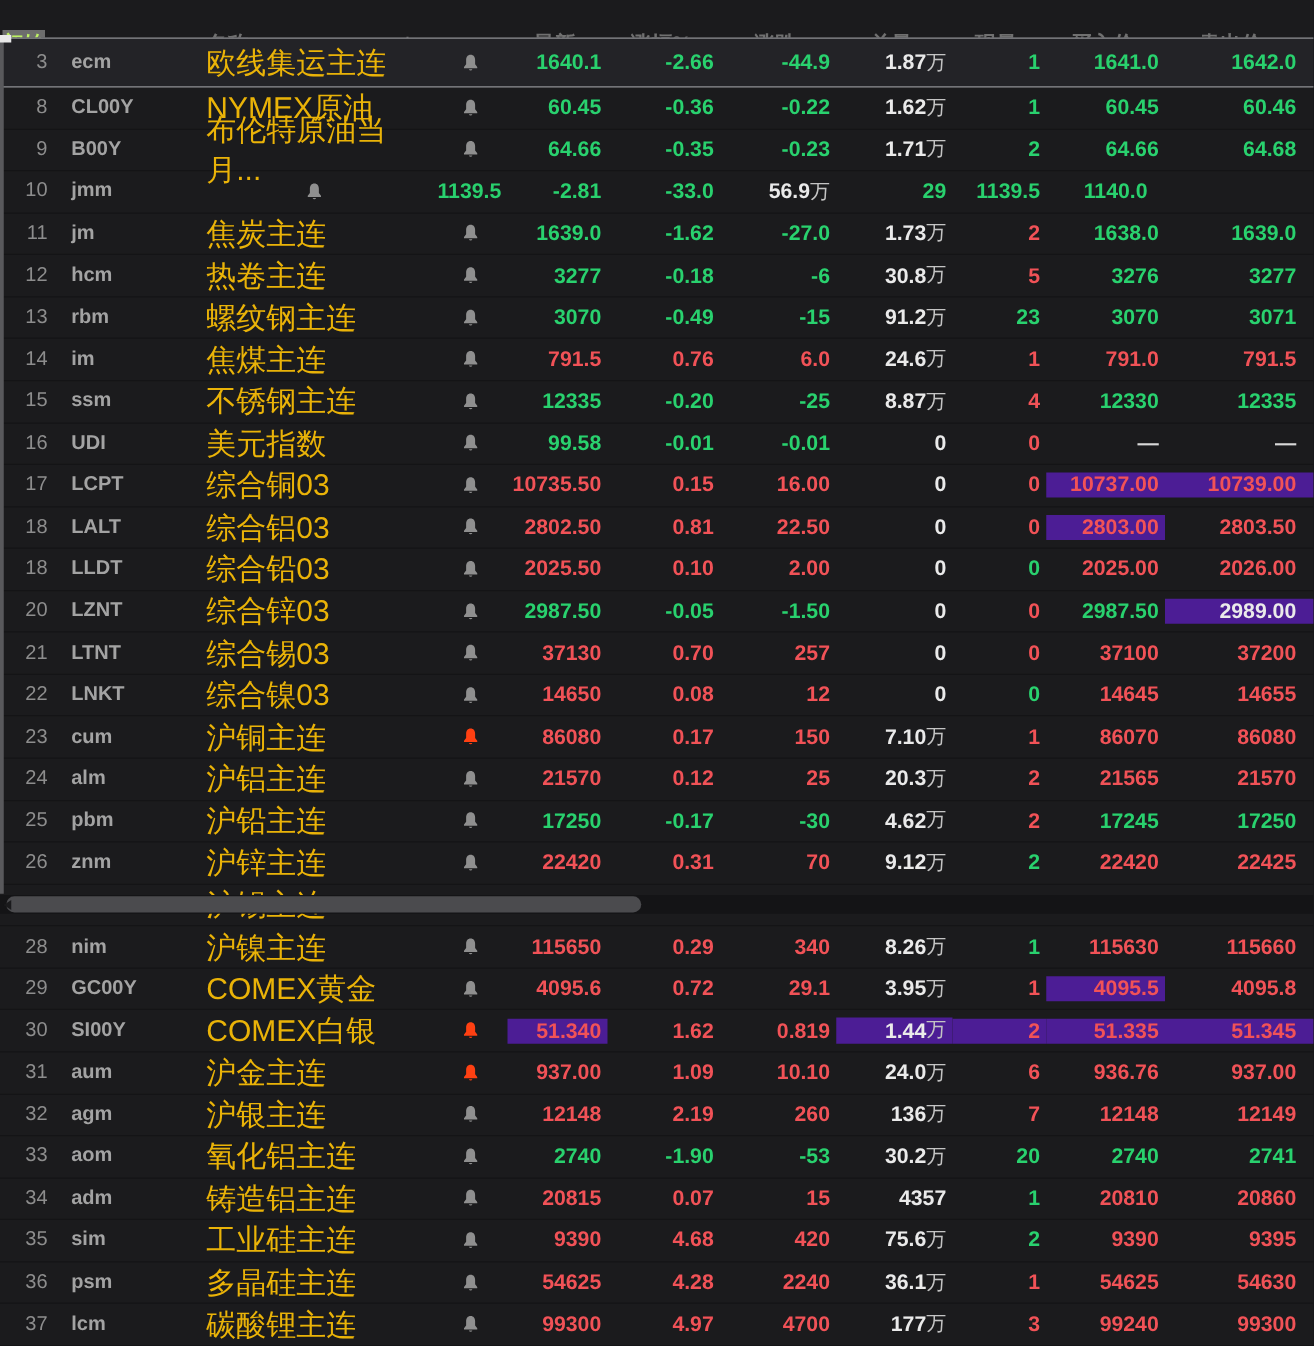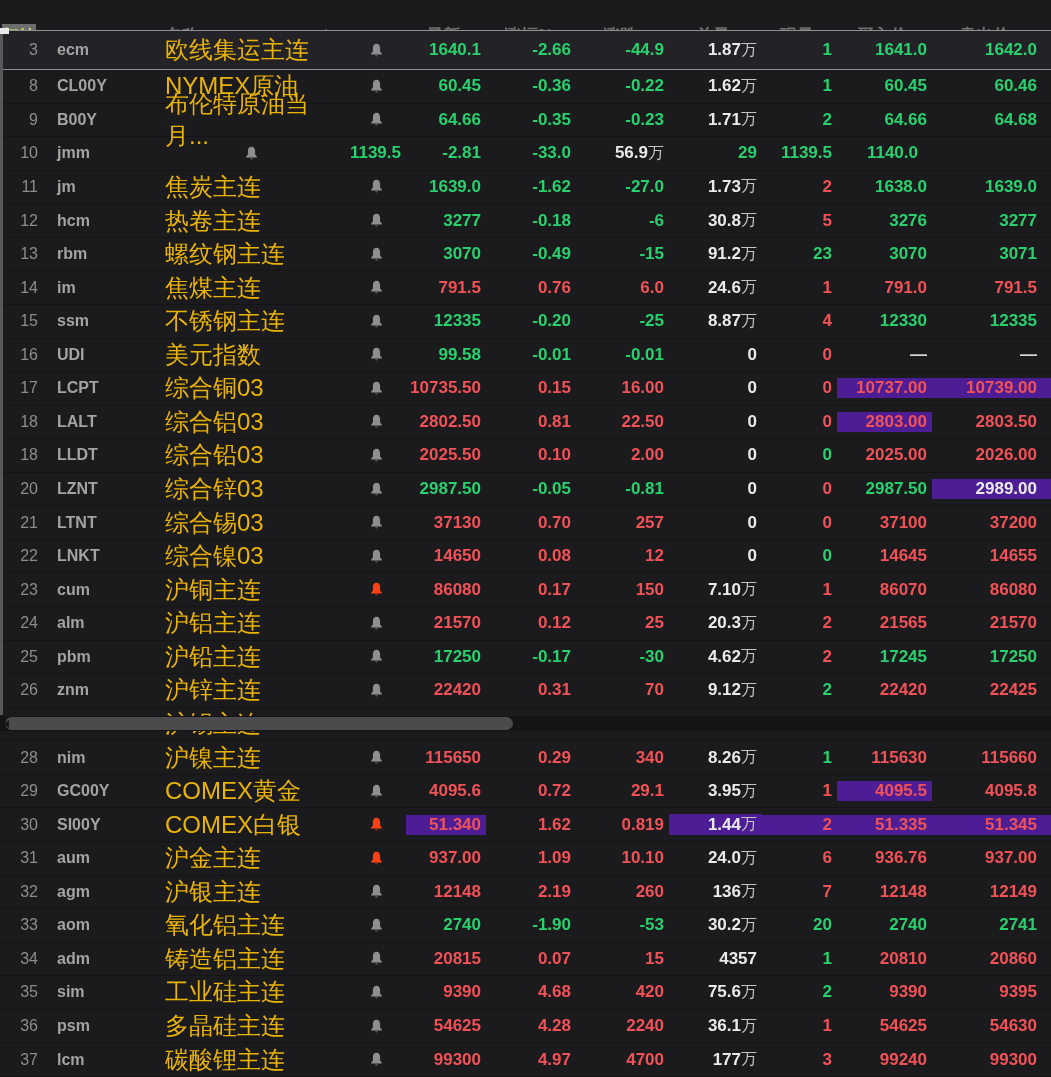--- a/index.html
+++ b/index.html
@@ -332,21 +332,21 @@
       <div class="row grid">
         <div class="c-num">20</div>
         <div class="c-code cell">LZNT</div>
         <div class="c-name">综合锌03</div>
         <div class="c-bell"><span class="bell bell-normal"><svg width="13" height="15" viewBox="0 0 13 15" fill="currentColor">
               <path d="M6.5 0.8c-2.3 0-3.6 1.8-3.6 4.2v3.4L1.2 10.6v1h10.6v-1L10.1 8.4V5c0-2.4-1.3-4.2-3.6-4.2z"></path>
               <path d="M5.1 12.4a1.5 1.5 0 0 0 2.8 0z"></path>
             </svg></span></div>
         <div class="cell num-r c-g">2987.50</div>
         <div class="cell num-r c-g">-0.05</div>
-        <div class="cell num-r c-g">-0.81</div>
+        <div class="cell num-r c-g">-1.50</div>
         <div class="c-vol">
           <span class="cell c-w">0</span>
           <span class="u"></span>
         </div>
         <div class="cell num-r c-r">0</div>
         <div class="cell num-r c-g">2987.50</div>
         <div class="cell c-ask c-w hl">2989.00</div>
       </div>
       <div class="row grid">
         <div class="c-num">21</div>

